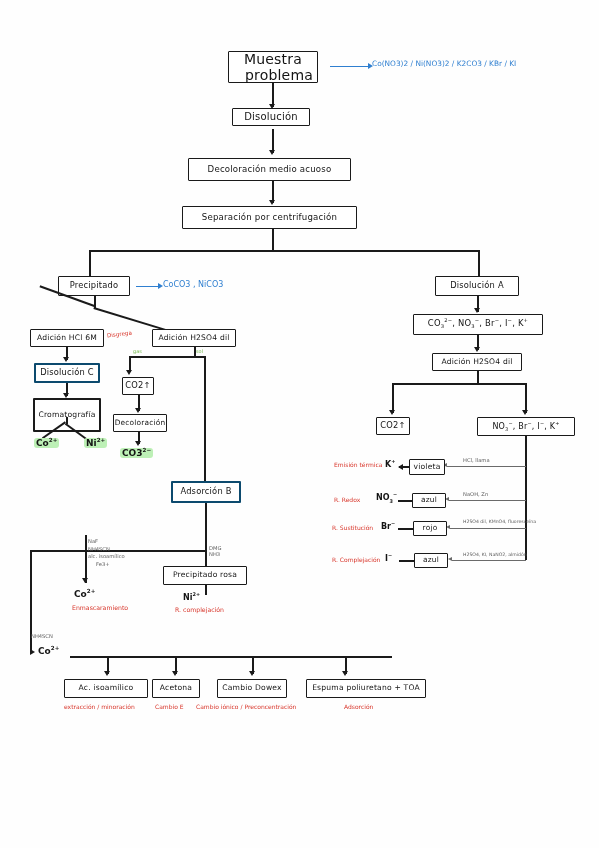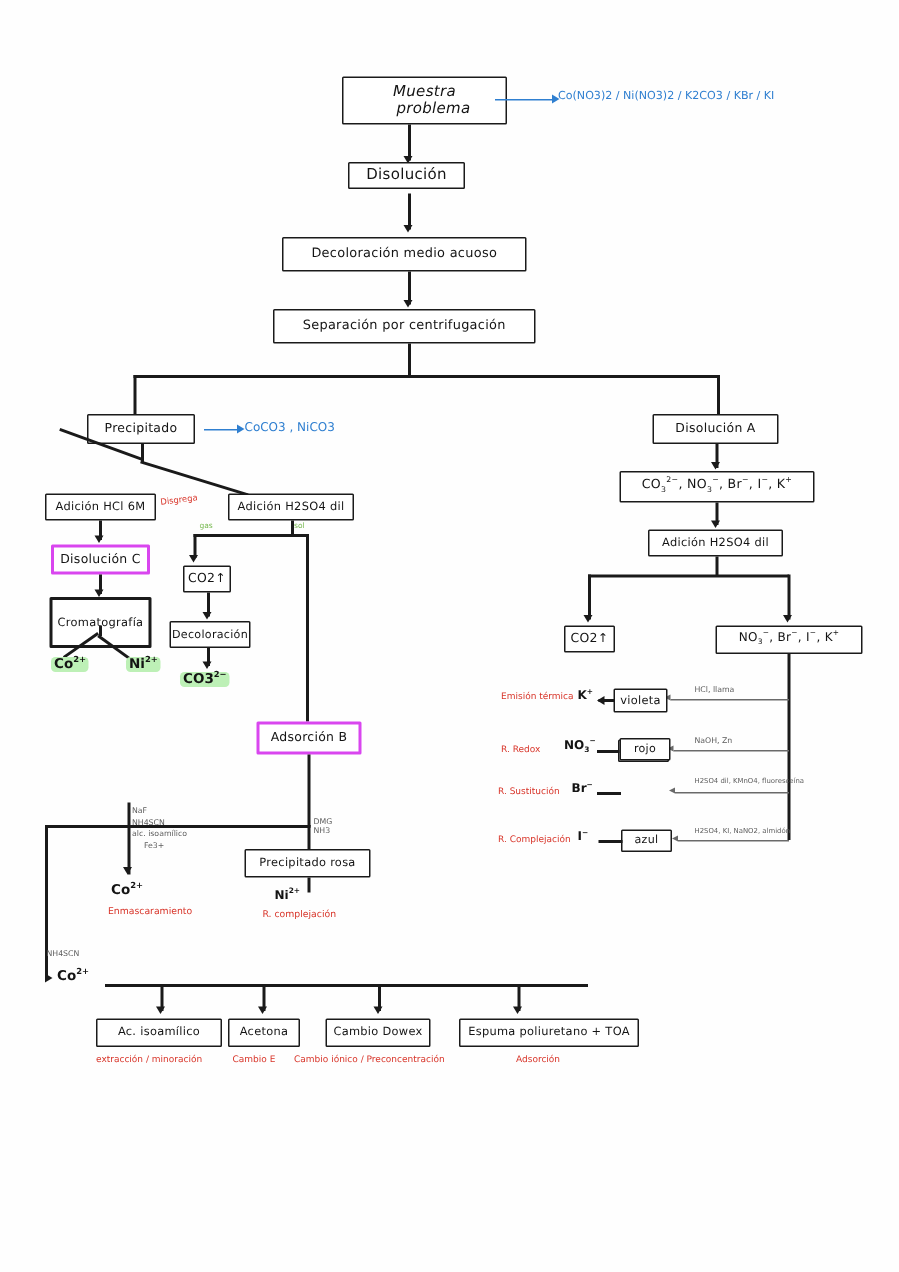--- a/index.html
+++ b/index.html
@@ -19,21 +19,21 @@
     display:flex;align-items:center;justify-content:center;
     text-align:center;
     color:#141414;
     font-size:8.3px;
     letter-spacing:.2px;
     line-height:1.15;
     padding:1px 3px;
     border-radius:1px;
   }
   .box.thick{border-width:2px;}
-  .box.red{border:2px solid #d946ef;}
+  .box.red{border:2px solid #0c4a6e;}
   .box.two{flex-direction:column;}
   
   .txt{
     position:absolute;
     color:#141414;
     font-size:8.3px;
     white-space:nowrap;
     line-height:1.2;
   }
   .txt.blue{color:#2f7fd0;font-size:7.4px;}
@@ -79,21 +79,21 @@
     border-right:4.5px solid #6a6a6a;
     border-left:0;
   }
   .diag{position:absolute;transform-origin:0 0;background:#1a1a1a;height:1.5px;}
 </style>
 </head>
 <body>
 
 <div id="page">
 
-  <div class="box two" style="left:228px;top:51px;width:110px;height:32px;font-size:10px;font-style:italic;">
+  <div class="box two" style="left:228px;top:51px;width:90px;height:32px;font-size:14px;">
     <span>Muestra</span>
     <span style="margin-left:12px;">problema</span>
   </div>
 
   <div class="ln blue" style="left:330px;top:66px;width:40px;"></div>
   <div class="arw right" style="left:368px;top:63px;"></div>
   <div class="txt blue" style="left:372px;top:60px;">Co(NO3)2 / Ni(NO3)2 / K2CO3 / KBr / KI</div>
 
   <div class="ln lnv" style="left:272px;top:83px;height:24px;"></div>
   <div class="arw" style="left:269px;top:104px;"></div>
@@ -292,21 +292,21 @@
   <div class="box" style="left:412px;top:493px;width:34px;height:15px;font-size:7.4px;">azul</div>
   <div class="ln lnh" style="left:398px;top:500px;width:15px;"></div>
   <div class="txt ion" style="left:376px;top:492px;font-size:8px;">
     <span>NO<sub>3</sub></span><sup>−</sup>
   </div>
   <div class="txt red" style="left:334px;top:496px;font-size:6px;">R. Redox</div>
 
   <div class="ln grey" style="left:450px;top:528px;width:76px;"></div>
   <div class="arw leftg" style="left:446px;top:525px;"></div>
   <div class="txt grey" style="left:463px;top:519px;font-size:4.6px;">H2SO4 dil, KMnO4, fluoresceína</div>
-  <div class="box" style="left:413px;top:492px;width:34px;height:15px;font-size:7.4px;">rojo</div>
+  <div class="box" style="left:413px;top:521px;width:34px;height:15px;font-size:7.4px;">rojo</div>
   <div class="ln lnh" style="left:398px;top:528px;width:16px;"></div>
   <div class="txt ion" style="left:381px;top:521px;font-size:8px;">
     <span>Br</span><sup>−</sup>
   </div>
   <div class="txt red" style="left:332px;top:524px;font-size:6px;">R. Sustitución</div>
 
   <div class="ln grey" style="left:452px;top:560px;width:74px;"></div>
   <div class="arw leftg" style="left:448px;top:557px;"></div>
   <div class="txt grey" style="left:463px;top:552px;font-size:4.6px;">H2SO4, KI, NaNO2, almidón</div>
   <div class="box" style="left:414px;top:553px;width:34px;height:15px;font-size:7.4px;">azul</div>

